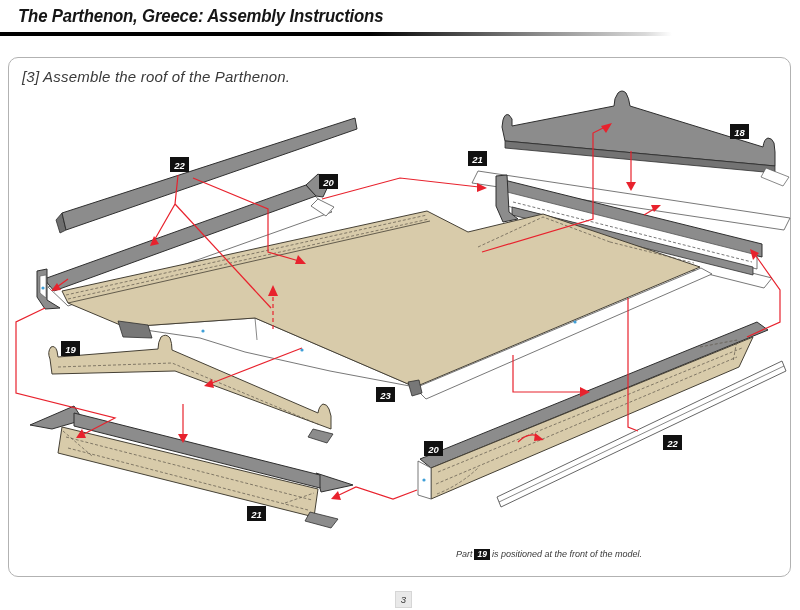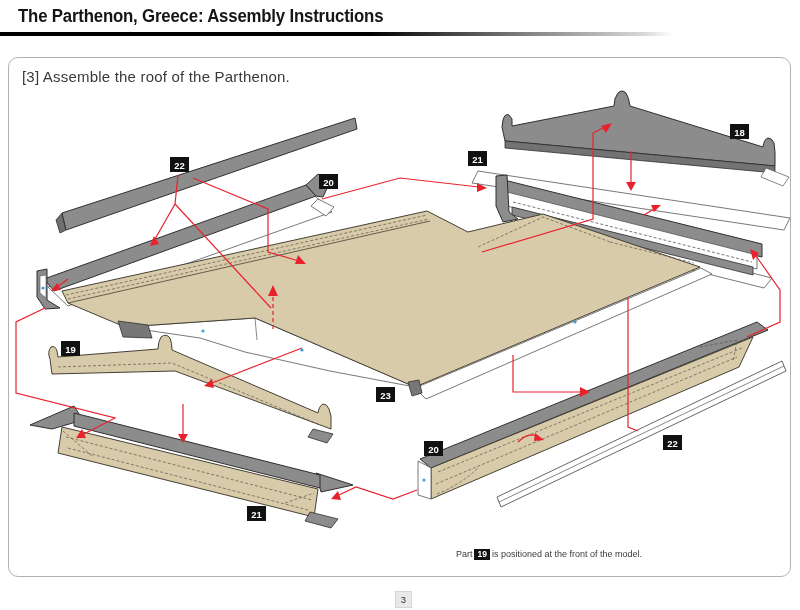--- a/index.html
+++ b/index.html
@@ -1,17 +1,17 @@
 <!DOCTYPE html>
 <html><head>
 <meta charset="utf-8">
 <style>
   html,body{margin:0;padding:0;background:#ffffff;width:800px;height:610px;overflow:hidden;
     font-family:"Liberation Sans",sans-serif;position:relative;}
-  #page{position:absolute;inset:0;width:672px;height:610px;}
+  #page{position:absolute;inset:0;width:672px;height:610px;font-style:italic;}
   .title{position:absolute;left:18px;top:6px;font-size:17.5px;font-weight:700;color:#161616;
     letter-spacing:-0.2px;transform:scaleX(0.96);transform-origin:left center;white-space:nowrap;}
   .title-bar{position:absolute;left:0;top:32px;width:672px;height:4px;
     background:linear-gradient(to right,#000 0%,#000 55%,#8a8a8a 80%,#d9d9d9 96%,rgba(255,255,255,0) 100%);}
   .frame{position:absolute;left:8px;top:57px;width:781px;height:518px;border:1.5px solid #b2b2b2;border-radius:10px;}
   .instruction{position:absolute;left:22px;top:68px;font-size:15px;color:#3a3a3a;letter-spacing:0.2px;}
   .footer-note{position:absolute;right:30px;top:549px;font-size:9px;color:#3a3a3a;white-space:nowrap;padding-left:38px;}
   .footer-note .ref{display:inline-block;background:#111;color:#fff;font-weight:700;font-size:8.5px;
     padding:1px 3px;margin:0 2px;line-height:9px;}
   .page-num{position:absolute;left:395px;top:591px;width:15px;height:15px;background:#e9e9e9;

